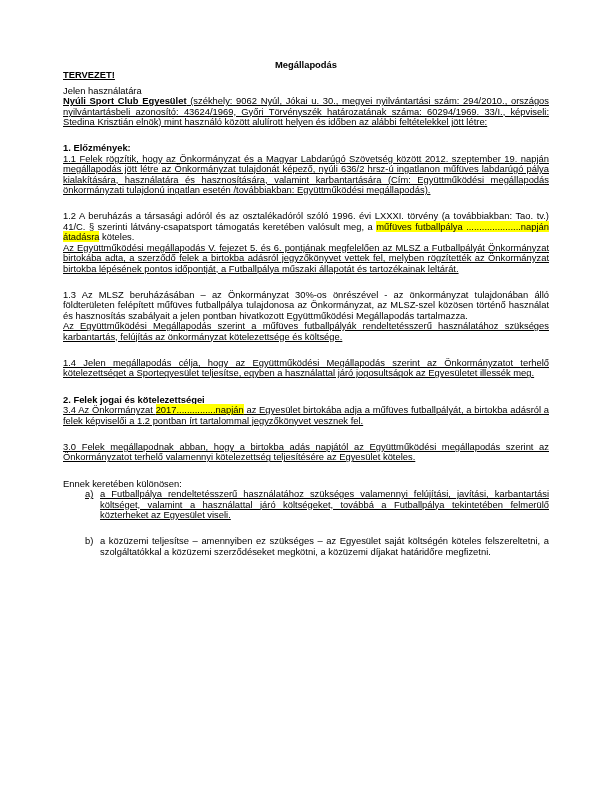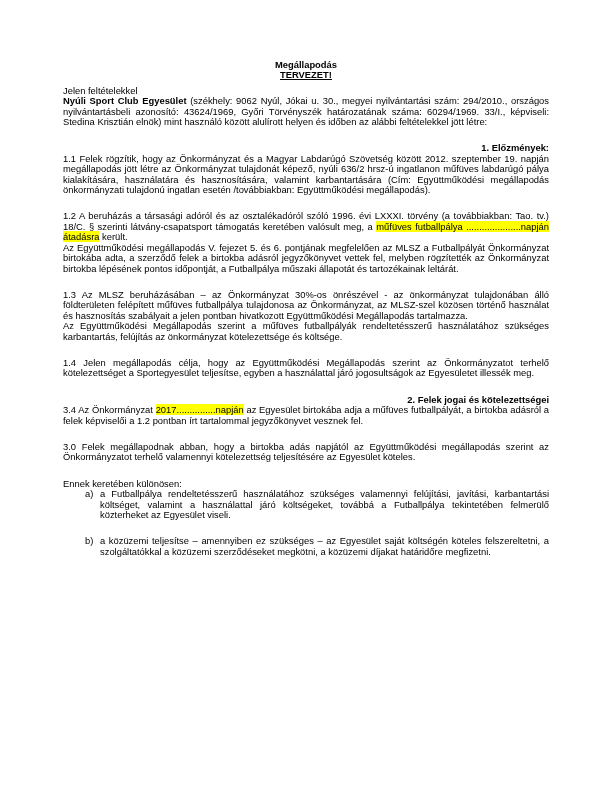--- a/index.html
+++ b/index.html
@@ -15,32 +15,32 @@
     outline: 1px solid #d8d8d8;
     padding: 60px 63px 0 63px;
     font-family: "Liberation Sans", sans-serif;
     font-size: 9.4px;
     line-height: 10.4px;
     color: #000000;
     overflow: hidden;
   }
   p { margin: 0; }
   .just { text-align: justify; }
-  .mb { margin-bottom: 16px; }
+  .mb { margin-bottom: 16px; text-decoration: underline; }
   .mb-sm { margin-bottom: 5px; }
   .title {
     text-align: center;
     font-weight: bold;
   }
   .draft {
-    text-align: center;
+    text-align: left;
     font-weight: bold;
   }
   .draft-inner { text-decoration: underline; }
-  .h { font-weight: bold; text-align: right; }
+  .h { font-weight: bold; }
   .hl { background: #ffff00; }
   b { font-weight: bold; }
   .li {
     display: flex;
     margin-left: 22px;
   }
   .li .marker {
     flex: 0 0 15px;
     width: 15px;
   }
@@ -51,30 +51,30 @@
 </style>
 </head>
 <body>
 
 <div class="page">
 
   <p class="title">Megállapodás</p>
 
   <p class="draft mb-sm"><span class="draft-inner">TERVEZET!</span></p>
 
-  <p>Jelen feltételekkel</p>
+  <p>Jelen használatára</p>
 
 
   <p class="just mb"><b>Nyúli Sport Club Egyesület</b><span> (székhely: 9062 Nyúl, Jókai u. 30.,  megyei nyilvántartási szám: 294/2010., országos nyilvántartásbeli azonosító: 43624/1969, Győri Törvényszék határozatának száma: 60294/1969. 33/I., képviseli: Stedina Krisztián elnök) mint használó között alulírott helyen és időben az alábbi feltételekkel jött létre:</span></p>
 
   <p class="h">1. Előzmények:</p>
 
   <p class="just mb">1.1 Felek rögzítik, hogy az Önkormányzat és a Magyar Labdarúgó Szövetség között 2012. szeptember 19. napján megállapodás jött létre az Önkormányzat tulajdonát képező, nyúli 636/2 hrsz-ú ingatlanon műfüves labdarúgó pálya kialakítására, használatára és hasznosítására, valamint karbantartására (Cím: Együttműködési megállapodás önkormányzati tulajdonú ingatlan esetén /továbbiakban: Együttműködési megállapodás).</p>
 
-  <p class="just"><span>1.2 A beruházás a társasági adóról és az osztalékadóról szóló 1996. évi LXXXI. törvény (a továbbiakban: Tao. tv.) 18/C. § szerinti látvány-csapatsport támogatás keretében valósult meg, a </span><span class="hl">műfüves futballpálya .....................napján átadásra</span><span> került.</span></p>
+  <p class="just"><span>1.2 A beruházás a társasági adóról és az osztalékadóról szóló 1996. évi LXXXI. törvény (a továbbiakban: Tao. tv.) 41/C. § szerinti látvány-csapatsport támogatás keretében valósult meg, a </span><span class="hl">műfüves futballpálya .....................napján átadásra</span><span> köteles.</span></p>
 
   <p class="just mb">Az Együttműködési megállapodás V. fejezet 5. és 6. pontjának megfelelően az MLSZ a Futballpályát Önkormányzat birtokába adta, a szerződő felek a birtokba adásról jegyzőkönyvet vettek fel, melyben rögzítették az Önkormányzat birtokba lépésének pontos időpontját, a Futballpálya műszaki állapotát és tartozékainak leltárát.</p>
 
   <p class="just">1.3 Az MLSZ beruházásában – az Önkormányzat 30%-os önrészével -  az önkormányzat tulajdonában álló földterületen felépített műfüves futballpálya tulajdonosa az Önkormányzat, az MLSZ-szel közösen történő használat és hasznosítás szabályait a jelen pontban hivatkozott Együttműködési Megállapodás tartalmazza.</p>
 
   <p class="just mb">Az Együttműködési Megállapodás szerint a műfüves futballpályák rendeltetésszerű használatához szükséges karbantartás, felújítás az önkormányzat kötelezettsége és költsége.</p>
 
   <p class="just mb">1.4 Jelen megállapodás célja, hogy az Együttműködési Megállapodás szerint az Önkormányzatot terhelő kötelezettséget a Sportegyesület teljesítse, egyben a használattal járó jogosultságok az Egyesületet illessék meg.</p>
 
   <p class="h">2. Felek jogai és kötelezettségei</p>

